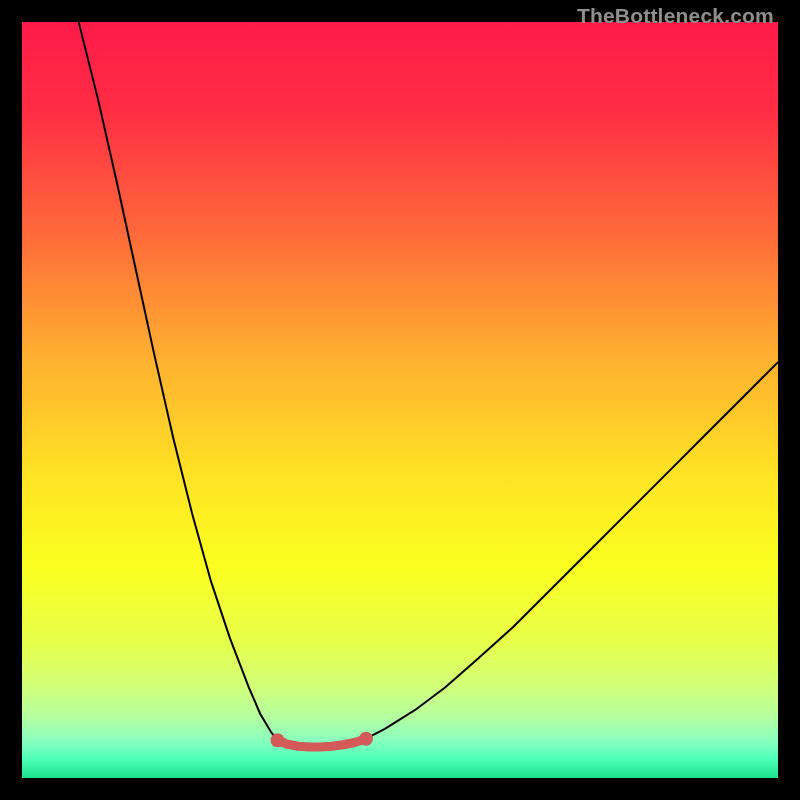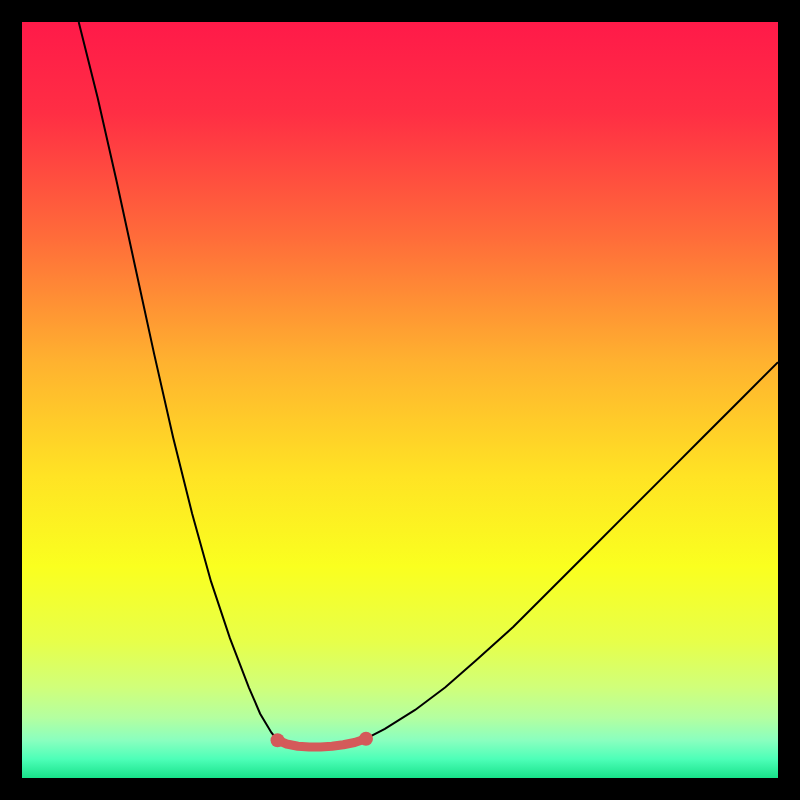--- a/index.html
+++ b/index.html
@@ -74,13 +74,14 @@
       <path id="flat-min" fill="none" stroke-width="2" d="M255.53 718.20 L264.60 721.98 L275.94 724.25 L287.28 725.00 L298.62 725.00 L309.96 724.25 L321.30 722.74 L332.64 720.47 L343.98 716.69" stroke="#000000"></path>
       <path id="right-branch" fill="none" stroke-width="2" d="M343.98 716.69 L362.88 706.86 L393.12 687.96 L423.36 665.28 L453.60 638.82 L491.40 604.80 L529.20 567.00 L567.00 529.20 L604.80 491.40 L642.60 453.60 L680.40 415.80 L718.20 378.00 L756.00 340.20" stroke="#000000"></path>
       <path id="highlight" fill="none" stroke-width="9" stroke-linecap="round" stroke-linejoin="round" d="M255.53 718.20 L264.60 721.98 L275.94 724.25 L287.28 725.00 L298.62 725.00 L309.96 724.25 L321.30 722.74 L332.64 720.47 L343.98 716.69" stroke="#d45a5a"></path>
       <g id="highlight-dots">
           <circle cx="255.53" cy="718.20" r="7" fill="#d45a5a"></circle>
           <circle cx="343.98" cy="716.69" r="7" fill="#d45a5a"></circle>
         </g>
     </svg>
   </div>
 
+  <div class="watermark">TheBottleneck.com</div>
 </div>
 
 </body></html>

